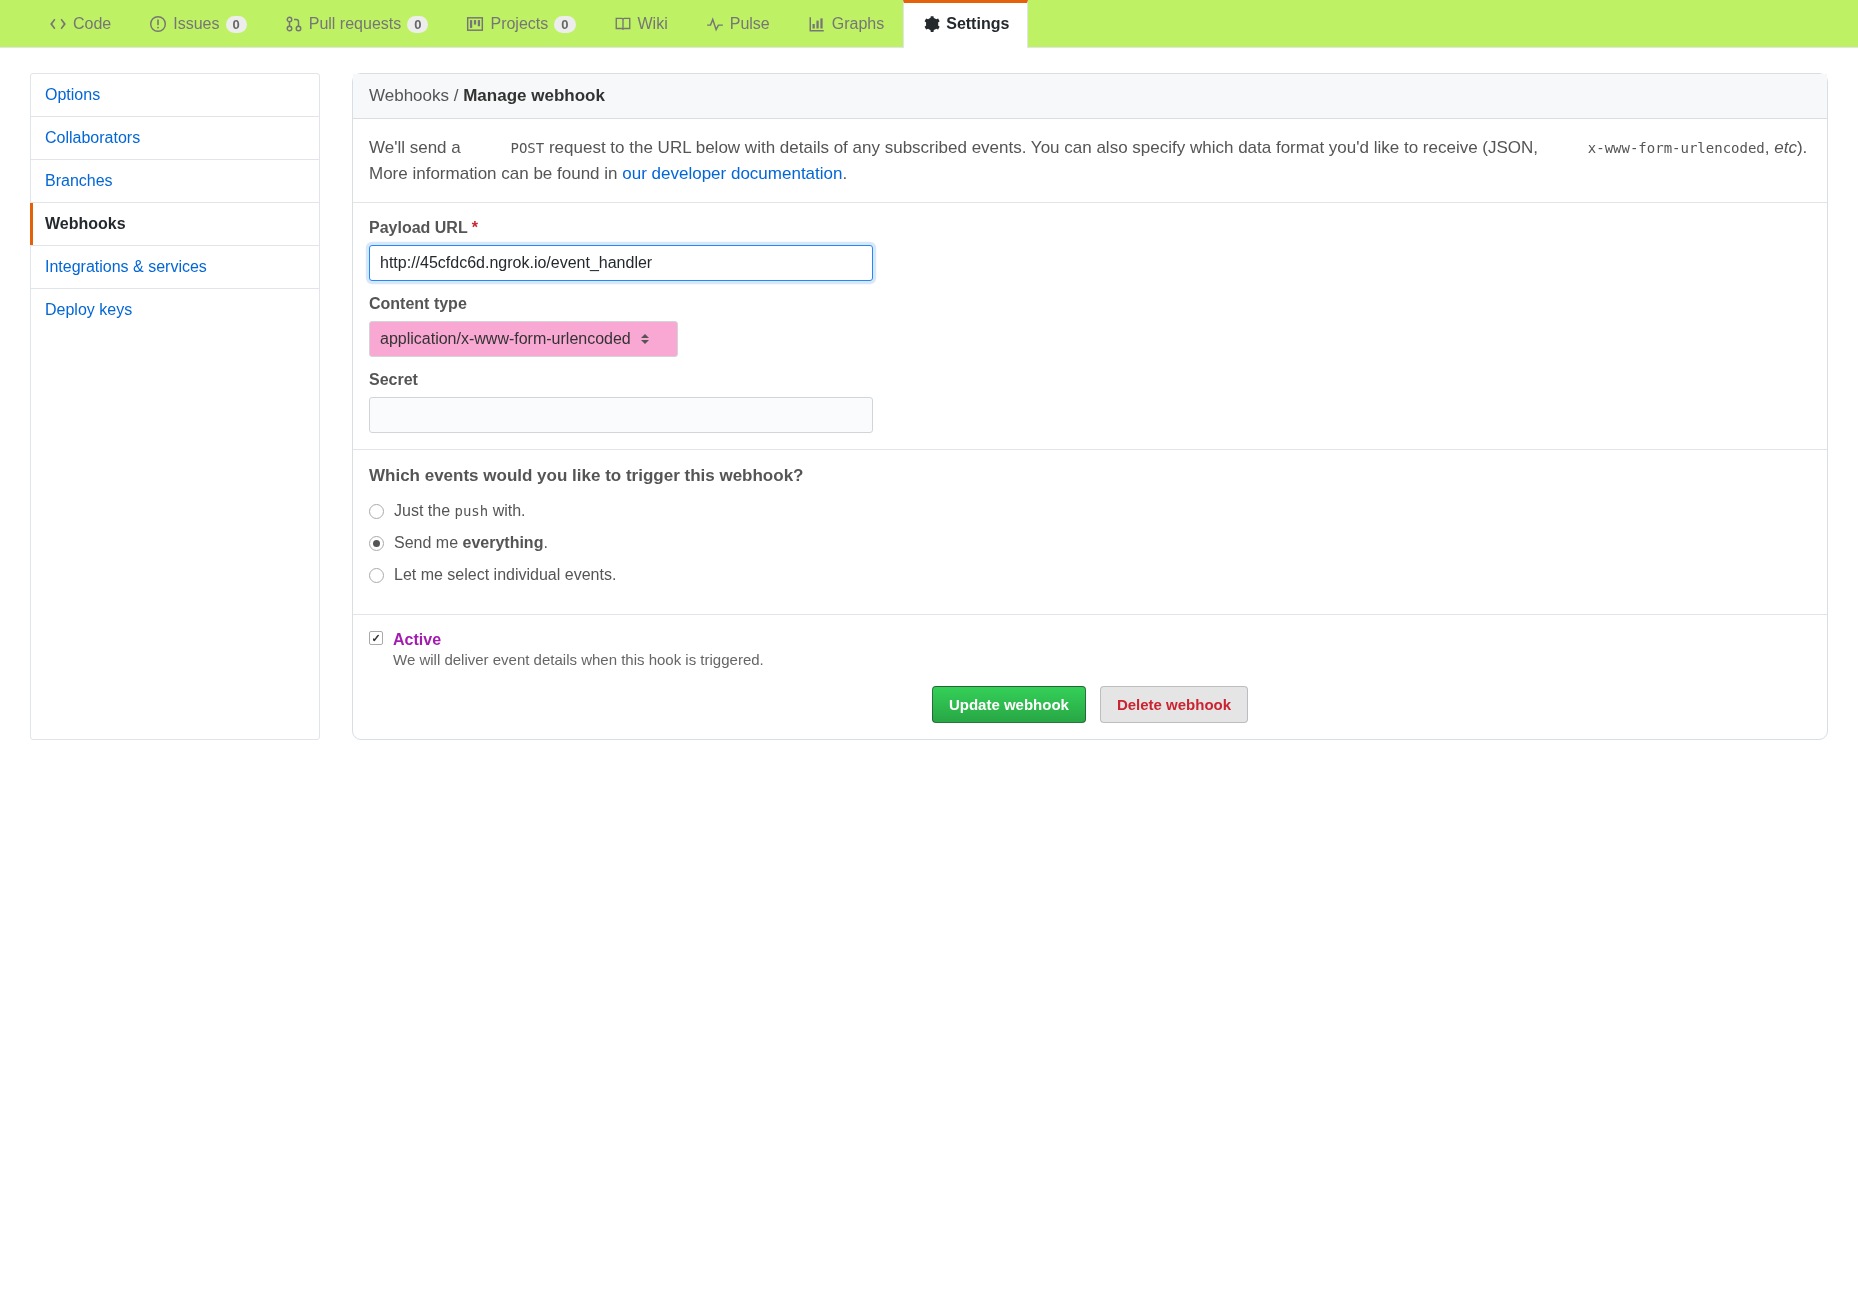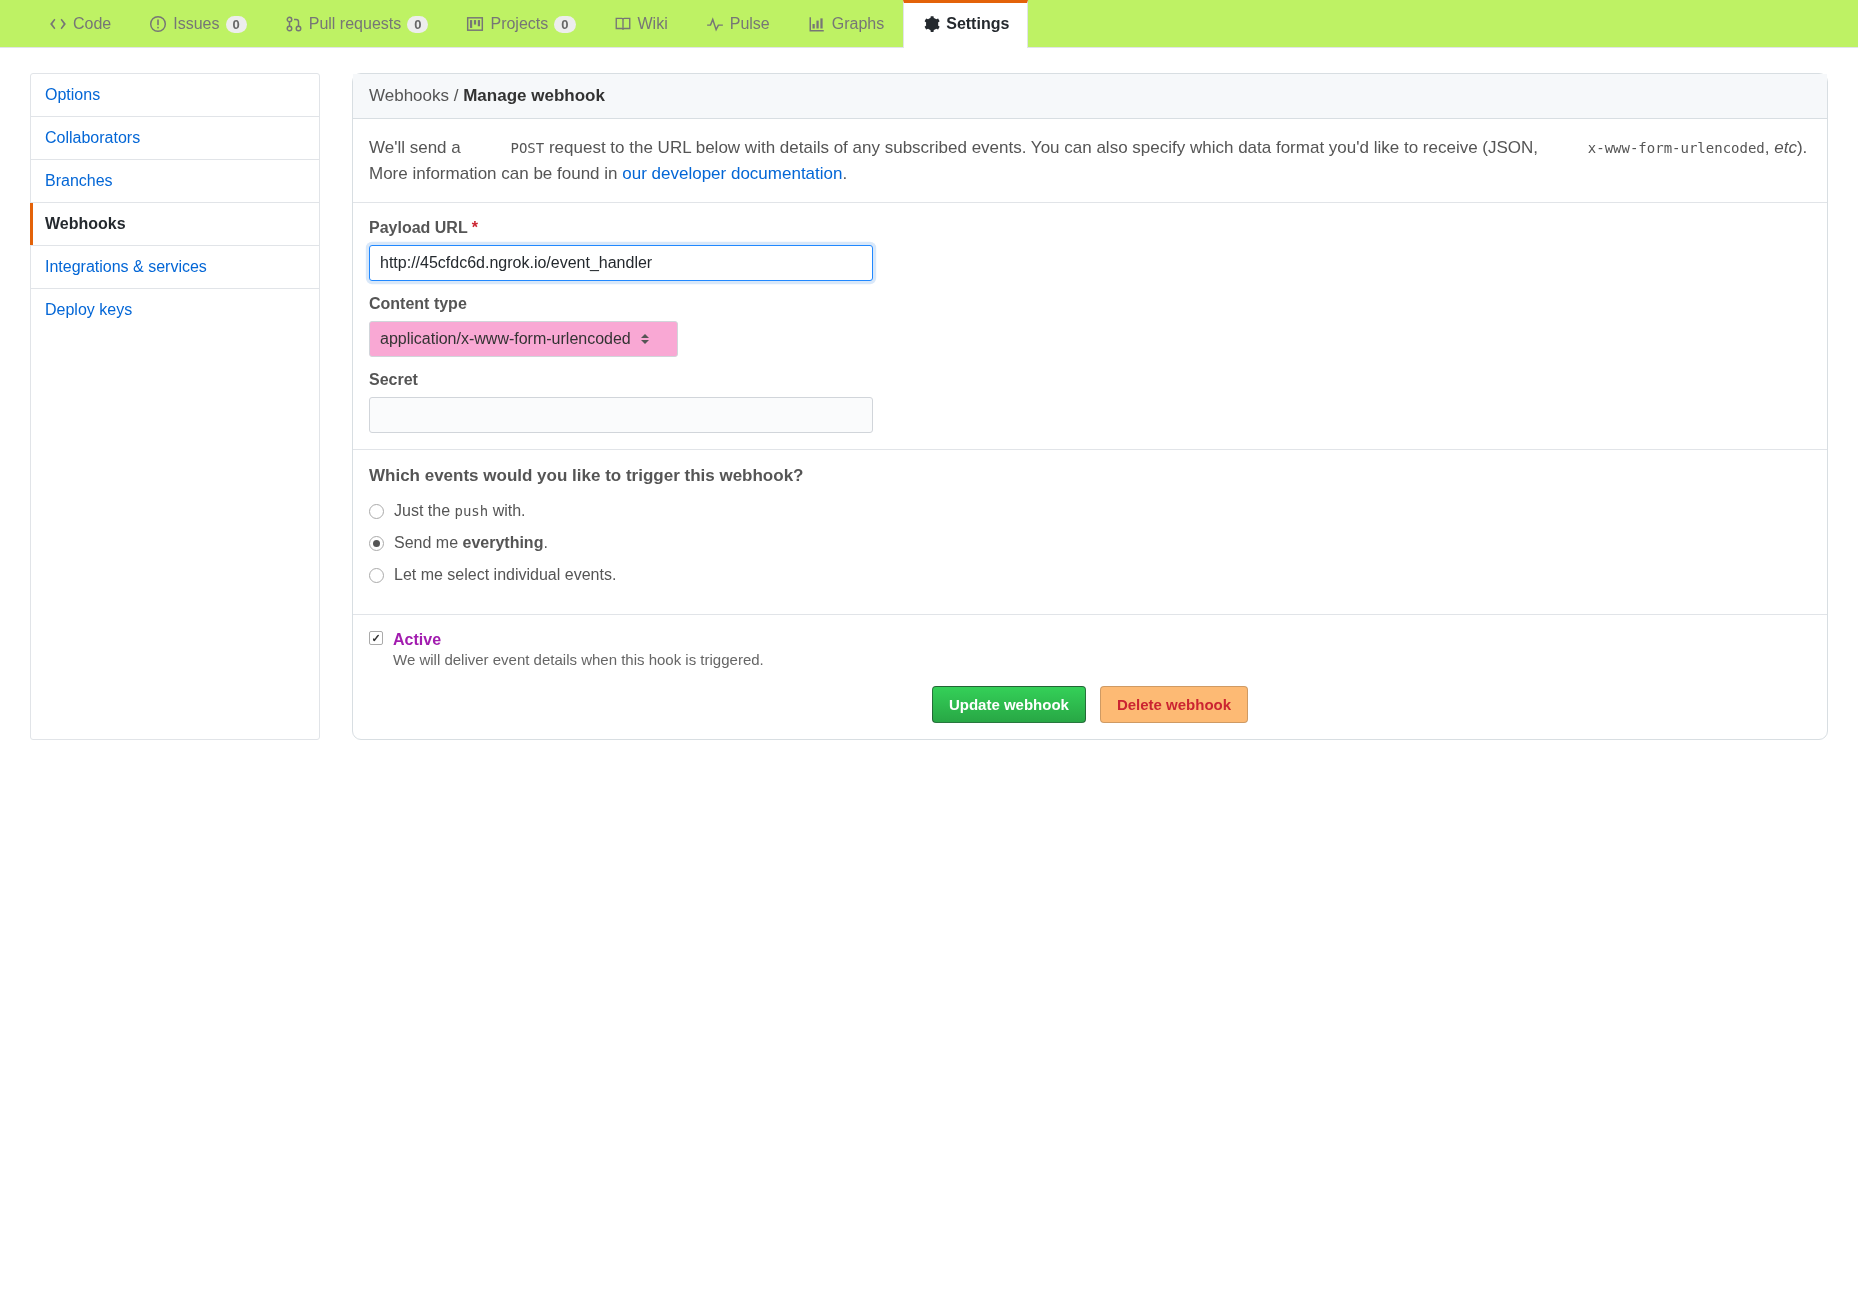--- a/index.html
+++ b/index.html
@@ -155,21 +155,21 @@
   .btn {
     padding: 9px 16px;
     font-size: 15px;
     font-weight: 600;
     border: 1px solid rgba(27,31,35,.2);
     border-radius: 4px;
     cursor: pointer;
     display:inline-block;
   }
   .btn-primary { background: linear-gradient(#34d058,#28a745); color:#fff; border-color: rgba(27,31,35,.5);}
-  .btn-danger { background: #fdba74; color:#cb2431;}
+  .btn-danger { background: #e5e5e5; color:#cb2431;}
   .btn-row { display:flex; gap: 14px; margin-top: 18px; justify-content: center;}
   .spacer { height: 14px; }
 </style>
 </head>
 <body>
 
 <div class="tabnav">
   <ul class="tabnav-tabs">
     <li class="tabnav-tab">
       <span class="icon"><svg viewBox="0 0 16 16">

